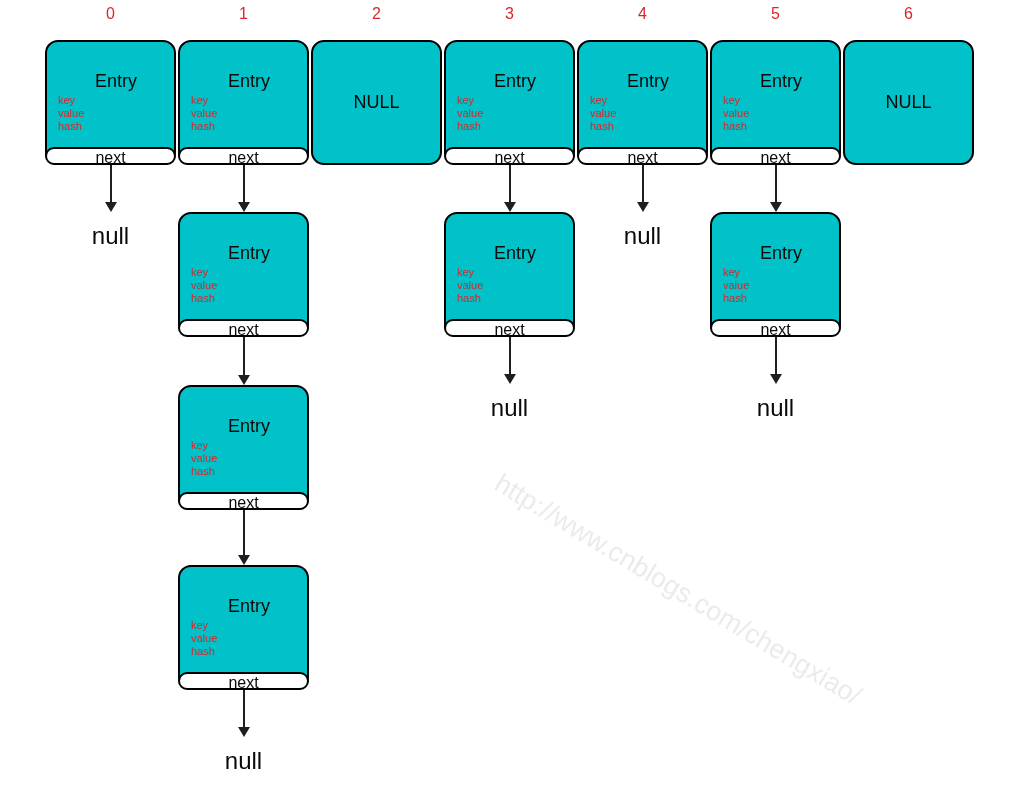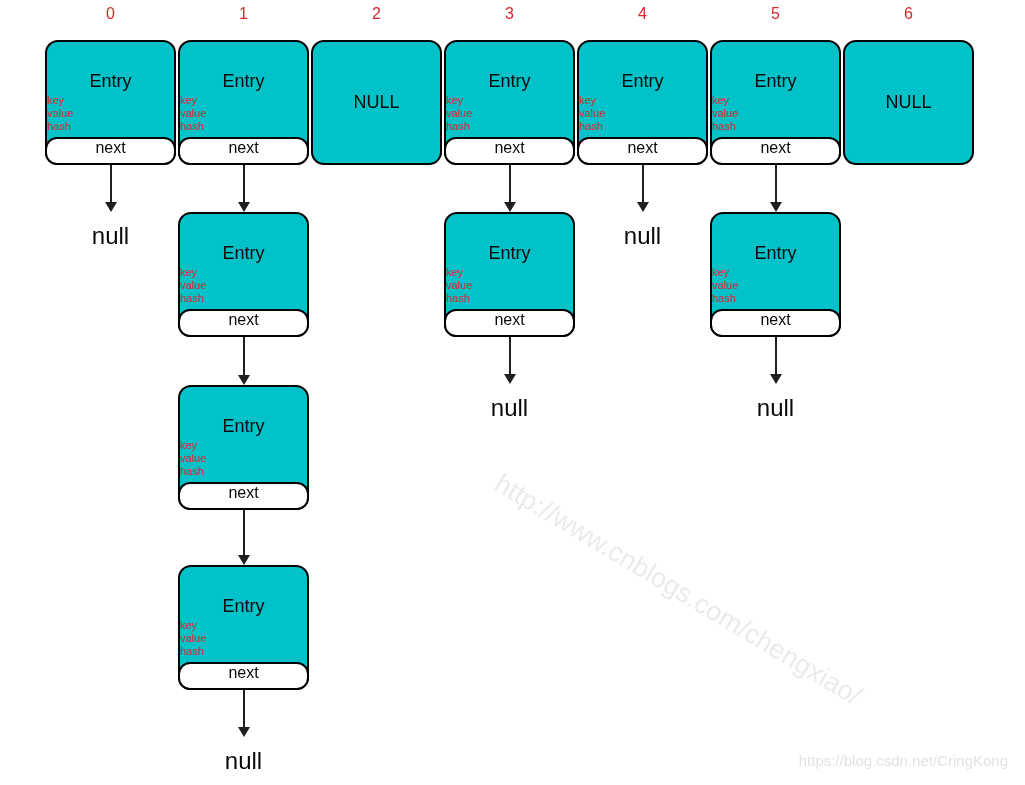--- a/index.html
+++ b/index.html
@@ -24,20 +24,21 @@
     font-size:16px;
     color:var(--index-red);
     height:20px;line-height:20px;
   }
   .node{
     position:absolute;
     width:131px;height:125px;
     background:var(--node-fill);
     border:2px solid var(--node-border);
     border-radius:13px;
+    padding-left:11px;
   }
   .entry-title{
     margin-top:29px;
     text-align:center;
     font-size:18px;
     line-height:21px;
     color:#0a0a0a;
   }
   .entry-fields{
     margin-top:2px;
@@ -49,21 +50,21 @@
   .null-box-label{
     position:absolute;
     left:0;right:0;top:0;bottom:0;
     display:flex;align-items:center;justify-content:center;
     font-size:18px;
     color:#0a0a0a;
   }
   .next-pill{
     position:absolute;
     left:-2px;right:-2px;bottom:-2px;
-    height:28px;
+    height:18px;
     background:#ffffff;
     border:2px solid var(--node-border);
     border-radius:12px;
     text-align:center;
     font-size:16px;
     line-height:18px;
     color:#0a0a0a;
   }
   .arrow{
     position:absolute;
@@ -105,21 +106,20 @@
     color:#e2e2e2;
     white-space:nowrap;
     pointer-events:none;
   }
 </style>
 </head>
 <body>
 
 <div id="canvas">
   <div class="wm-diagonal">http://www.cnblogs.com/chengxiao/</div>
-  <div class="wm-footer">https://blog.csdn.net/CringKong</div>
 <div class="idx" style="left: 45px; top: 4px; width: 131px;">0</div>
     <div class="node" style="left: 45px; top: 40px;">
       <div class="entry-title">Entry</div>
       <div class="entry-fields">
         <div>key</div>
         <div>value</div>
         <div>hash</div>
       </div>
       <div class="next-pill">next</div>
     </div>

